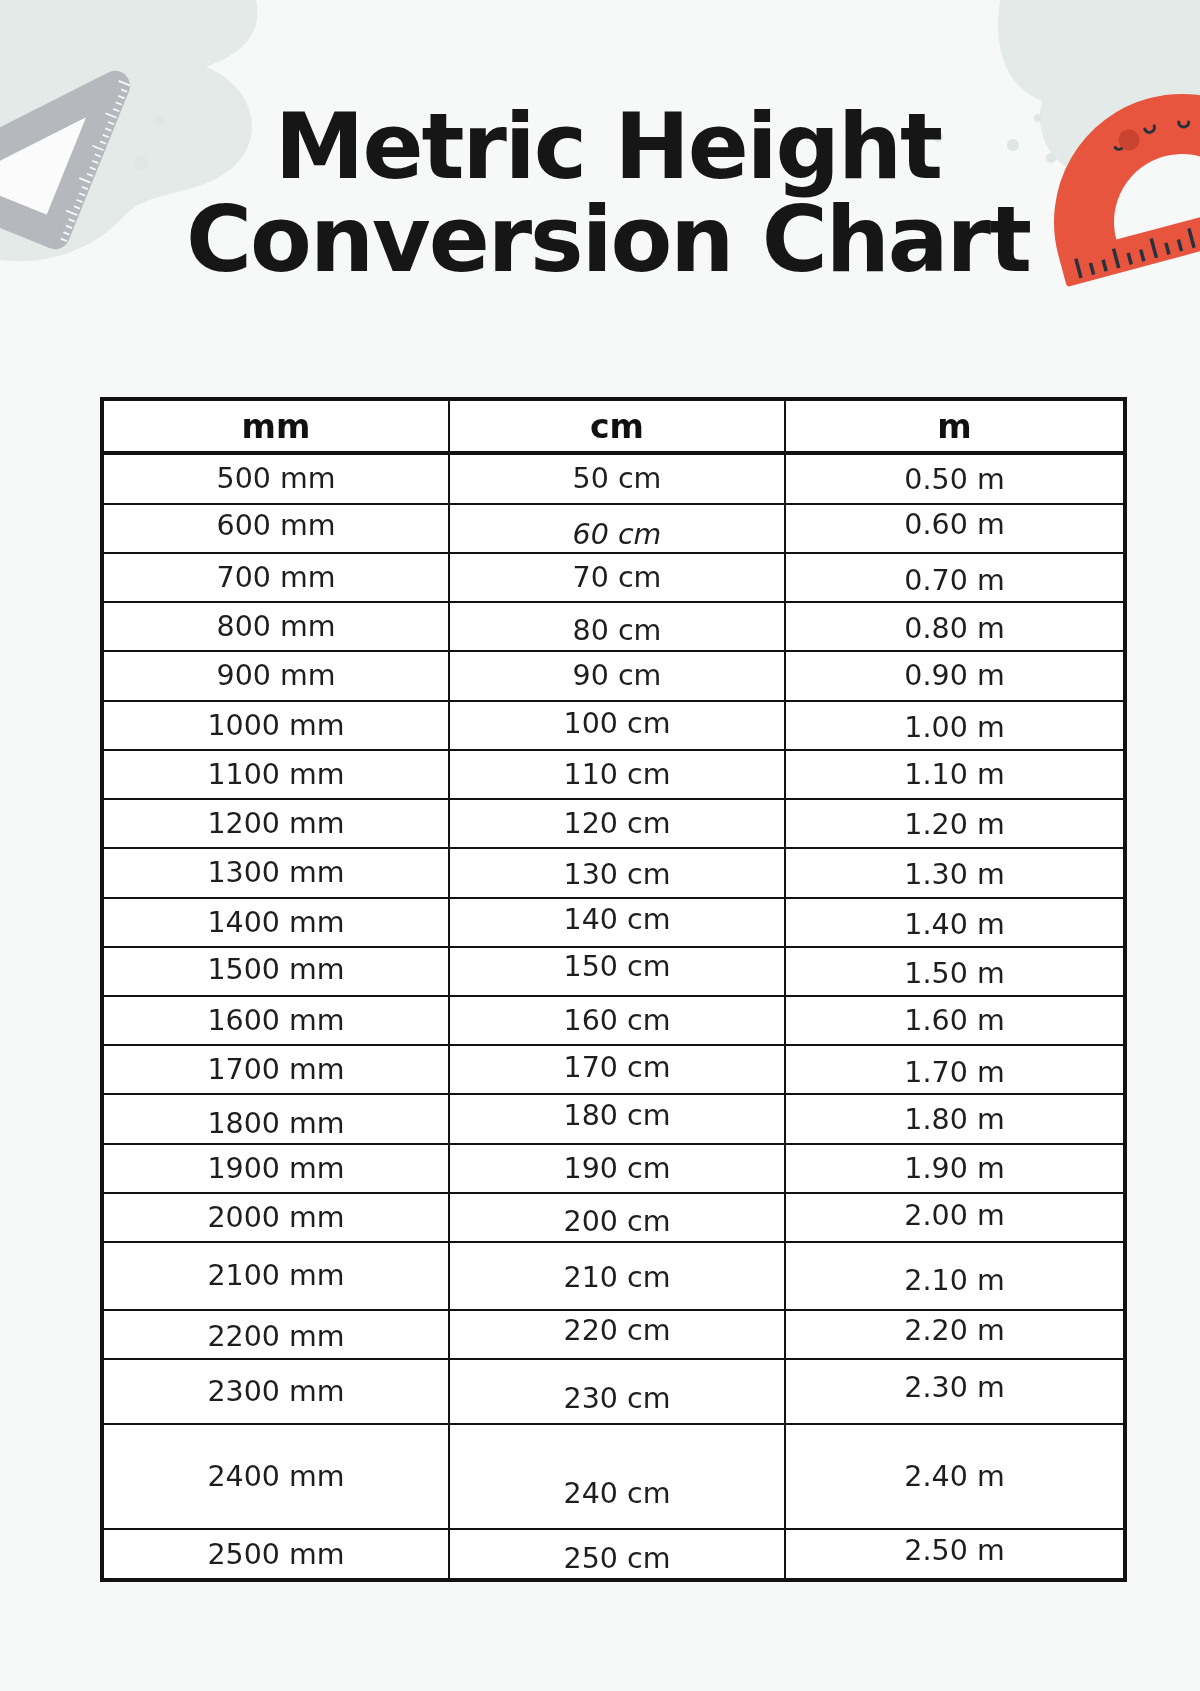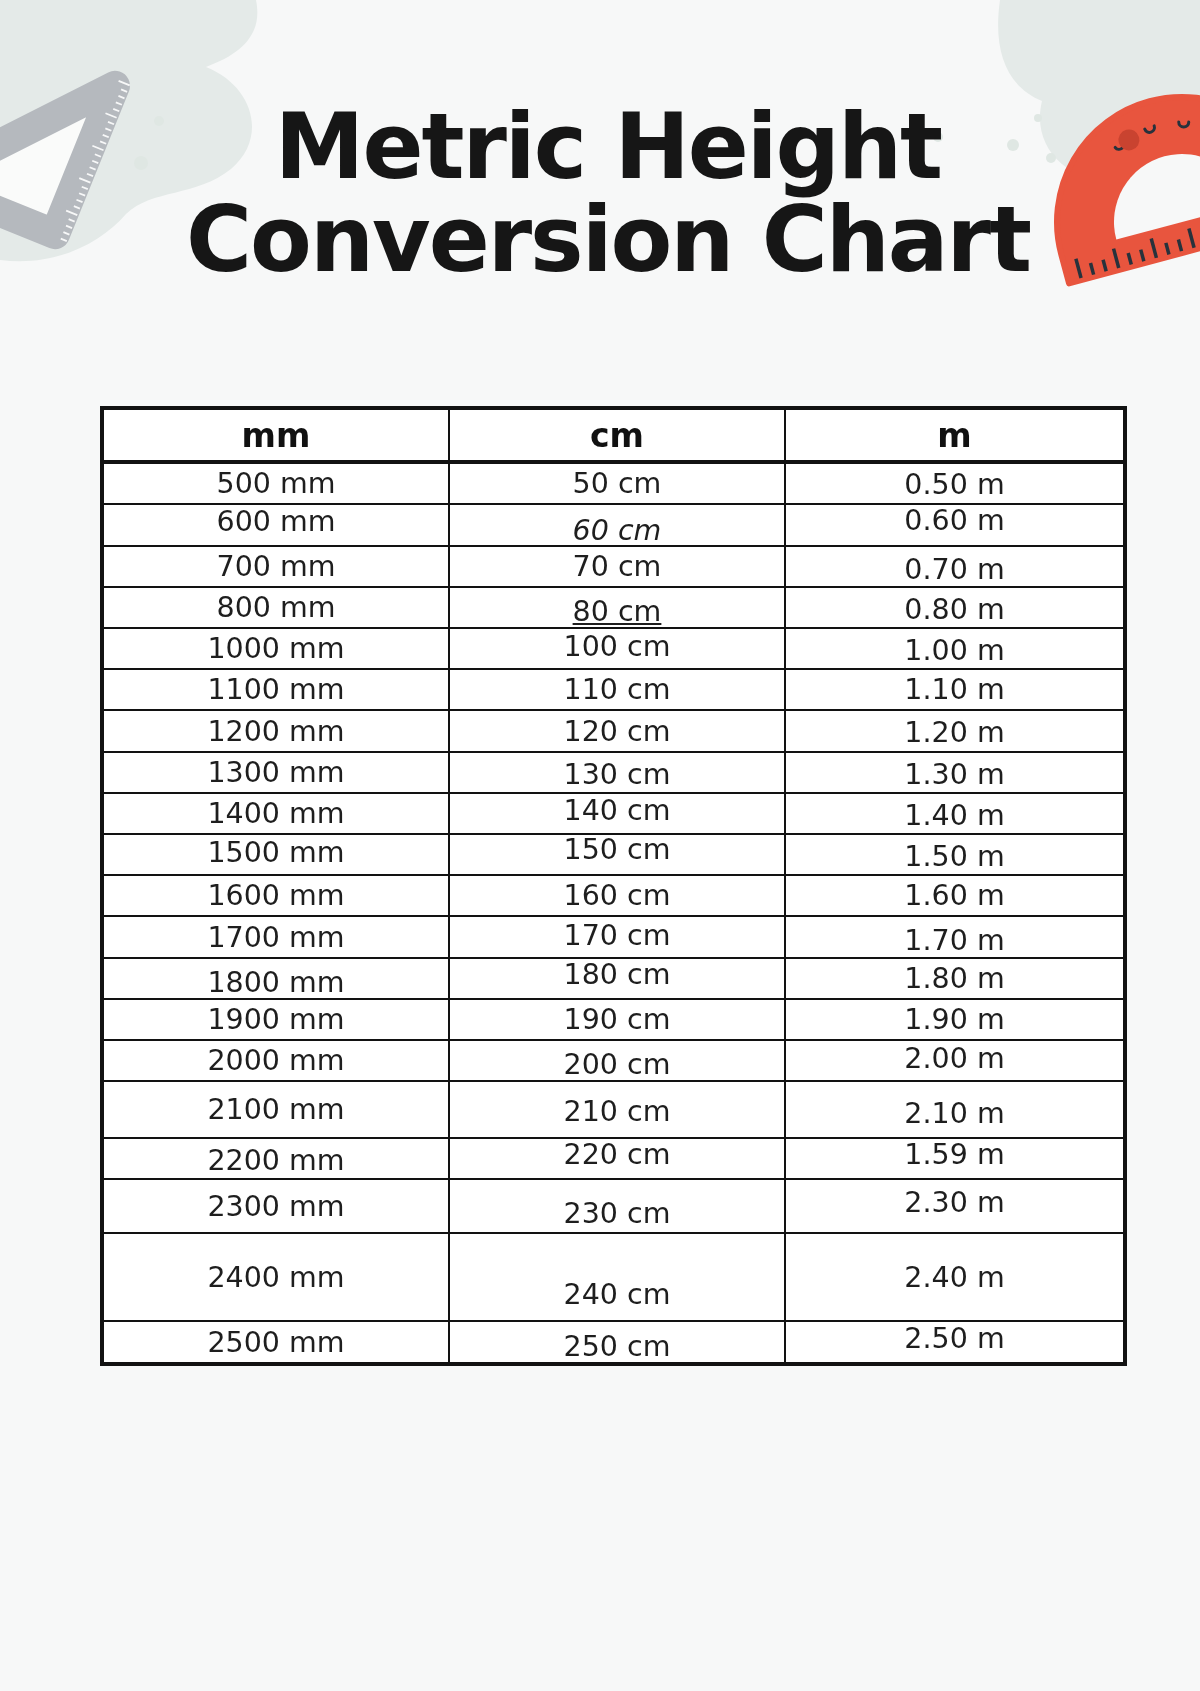--- a/index.html
+++ b/index.html
@@ -16,21 +16,21 @@
     font-family:"DejaVu Sans","Liberation Sans",sans-serif;
   }
   .deco-svg{position:absolute;top:0;left:0;display:block;}
   h1.page-title{
     position:absolute;top:100px;left:8px;width:1200px;margin:0;
     text-align:center;font-weight:bold;color:var(--title);
     font-size:90px;line-height:93px;letter-spacing:-2px;
   }
   h1.page-title span{display:block;}
   table.conv{
-    position:absolute;left:100px;top:406px;width:1023px;height:960px;
+    position:absolute;left:100px;top:397px;width:1023px;height:1185px;
     border-collapse:collapse;table-layout:fixed;background:var(--table_bg);
     border:4px solid var(--line);
   }
   table.conv th,table.conv td{
     border:2px solid var(--line);text-align:center;vertical-align:middle;padding:0;
   }
   table.conv thead th{
     border-bottom-width:4px;height:54px;
     font-size:33px;font-weight:bold;color:#111;
   }
@@ -156,22 +156,27 @@
         <td><span style="transform: translateY(6px); font-style: italic;">60 cm</span></td>
         <td><span style="transform: translateY(-4px);">0.60 m</span></td>
       </tr>
       <tr>
         <td><span>700 mm</span></td>
         <td><span>70 cm</span></td>
         <td><span style="transform: translateY(3px);">0.70 m</span></td>
       </tr>
       <tr>
         <td><span>800 mm</span></td>
-        <td><span style="transform: translateY(4px); text-decoration: underline;">80 cm</span></td>
+        <td><span style="transform: translateY(4px);">80 cm</span></td>
         <td><span style="transform: translateY(2px);">0.80 m</span></td>
+      </tr>
+      <tr>
+        <td><span>900 mm</span></td>
+        <td><span>90 cm</span></td>
+        <td><span>0.90 m</span></td>
       </tr>
       <tr>
         <td><span>1000 mm</span></td>
         <td><span style="transform: translateY(-2px);">100 cm</span></td>
         <td><span style="transform: translateY(2px);">1.00 m</span></td>
       </tr>
       <tr>
         <td><span>1100 mm</span></td>
         <td><span>110 cm</span></td>
         <td><span>1.10 m</span></td>
@@ -222,21 +227,21 @@
         <td><span style="transform: translateY(-2px);">2.00 m</span></td>
       </tr>
       <tr>
         <td><span>2100 mm</span></td>
         <td><span style="transform: translateY(2px);">210 cm</span></td>
         <td><span style="transform: translateY(-2px); margin-top: 13px;">2.10 m</span></td>
       </tr>
       <tr>
         <td><span style="transform: translateY(2px);">2200 mm</span></td>
         <td><span style="transform: translateY(-4px);">220 cm</span></td>
-        <td><span style="transform: translateY(-4px);">1.59 m</span></td>
+        <td><span style="transform: translateY(-4px);">2.20 m</span></td>
       </tr>
       <tr>
         <td><span>2300 mm</span></td>
         <td><span style="transform: translateY(2px); margin-top: 11px;">230 cm</span></td>
         <td><span style="transform: translateY(-4px);">2.30 m</span></td>
       </tr>
       <tr>
         <td><span>2400 mm</span></td>
         <td><span style="transform: translateY(-3px); margin-top: 40px;">240 cm</span></td>
         <td><span>2.40 m</span></td>

